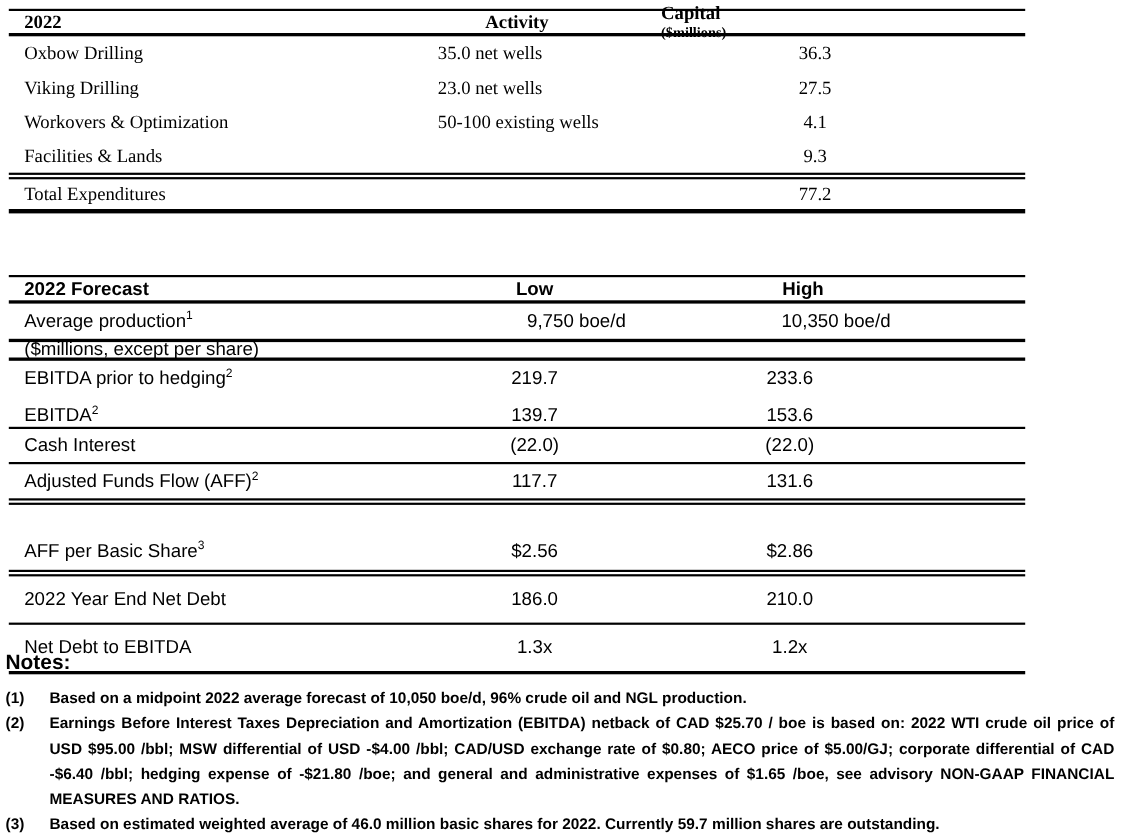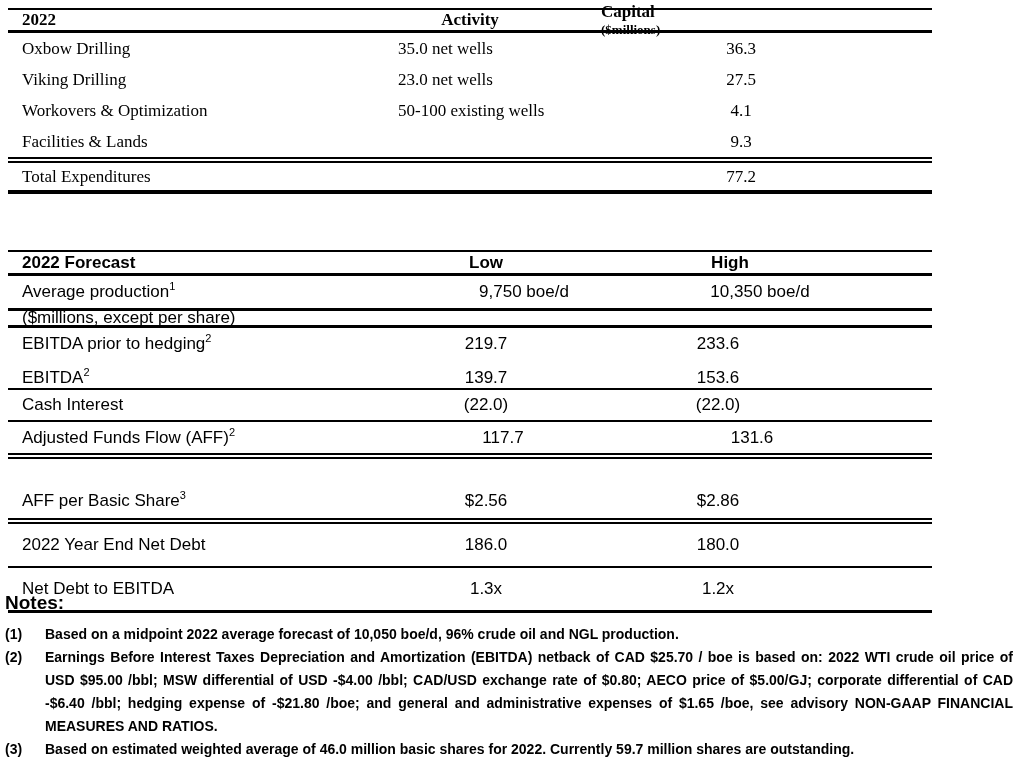--- a/index.html
+++ b/index.html
@@ -43,21 +43,21 @@
   .t2fill { flex:1; }
   .nudge-high { position:relative; left:-12px; }
   .shift-low  { position:relative; left:38px; }
   .shift-high { position:relative; left:30px; }
 
   
   .t2hdr  { height:21px; }
   .t2prod { height:32px; }
   .t2sect { height:14px; }
   .h32 { height:32px; } .h28 { height:28px;align-items:flex-end; } .h30 { height:30px; }
-  .h31 { height:31px;gap:17px; } .h35 { height:35px;margin-top:24px; } .h29 { height:42px; }
+  .h31 { height:31px; } .h35 { height:35px;margin-top:24px; } .h29 { height:42px; }
 
   sup { font-size:11px; line-height:0; }
 
   
   #notes { position:absolute; top:592px; left:5px; width:1008px; font-weight:bold; }
   .notes-title { font-size:19px; margin-bottom:9px; }
   .note { display:flex; font-size:14px; line-height:23px; }
   .note-num { flex:0 0 40px; }
   .note-text { flex:1; text-align:justify; }
 </style>
@@ -165,21 +165,21 @@
     <div class="t2c1"><span>AFF per Basic Share</span><sup>3</sup></div>
     <div class="t2c2">$2.56</div>
     <div class="t2c3"><span class="nudge-high">$2.86</span></div>
     <div class="t2fill"></div>
   </div>
   <div class="sep-dbl"></div>
 
   <div class="r h29">
     <div class="t2c1"><span>2022 Year End Net Debt</span><sup></sup></div>
     <div class="t2c2">186.0</div>
-    <div class="t2c3"><span class="nudge-high">180.0</span></div>
+    <div class="t2c3"><span class="nudge-high">210.0</span></div>
     <div class="t2fill"></div>
   </div>
   <div class="sep"></div>
 
   <div class="r h29">
     <div class="t2c1"><span>Net Debt to EBITDA</span><sup></sup></div>
     <div class="t2c2">1.3x</div>
     <div class="t2c3"><span class="nudge-high">1.2x</span></div>
     <div class="t2fill"></div>
   </div>

